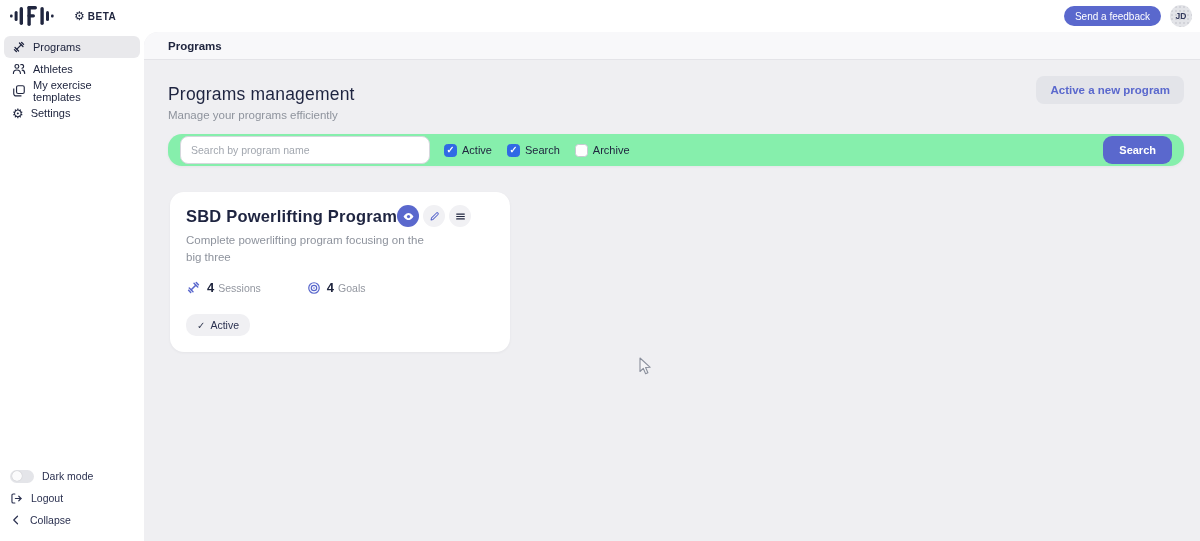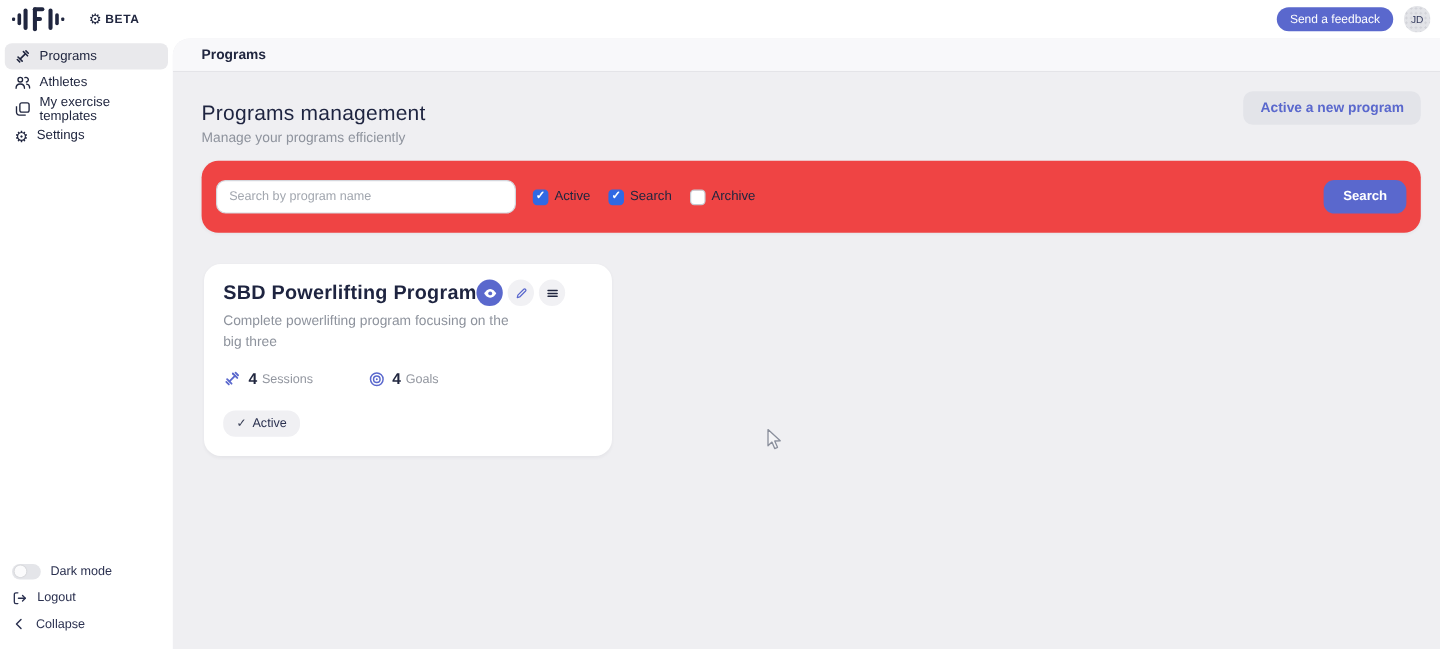--- a/index.html
+++ b/index.html
@@ -25,21 +25,21 @@
     height:20px; padding:0 11px; border:none; border-radius:10px;
     background:#5a68cd; color:#fff; font-size:10px; font-family:inherit;
     display:flex; align-items:center; cursor:pointer;
   }
   .avatar {
     width:22px; height:22px; border-radius:50%; margin-left:9px;
     background:#e3e4e8;
     background-image:radial-gradient(#d2d3d9 1px, transparent 1px);
     background-size:4px 4px;
     display:flex; align-items:center; justify-content:center;
-    font-size:8.5px; font-weight:normal; color:#353b5e; cursor:pointer;
+    font-size:8.5px; font-weight:bold; color:#353b5e; cursor:pointer;
   }
   
   .sidebar {
     position:absolute; top:32px; left:0; bottom:0; width:144px;
     background:#ffffff; display:flex; flex-direction:column; padding:4px 4px 10px 4px;
   }
   .nav-item {
     display:flex; align-items:center; gap:7px; height:22px; padding:0 8px;
     border-radius:6px; font-size:11px; color:#20263f; cursor:pointer; flex:none;
   }
@@ -73,21 +73,21 @@
   .page-header { display:flex; align-items:flex-start; justify-content:space-between; }
   .page-title { font-size:17.5px; font-weight:normal; color:#1e2440; letter-spacing:.2px;margin-top:10px; }
   .page-subtitle { font-size:11.5px; color:#8e939d; margin-top:4px; }
   .create-btn {
     height:28px; padding:0 14px; border:none; border-radius:8px;
     background:#e3e4e9; color:#5a68cd; font-size:11.5px; font-weight:bold;
     font-family:inherit; cursor:pointer; margin-top:2px;
   }
   
   .search-panel {
-    margin-top:13px; height:60px; background:#ef4444; border-radius:14px;
+    margin-top:13px; height:32px; background:#86efac; border-radius:14px;
     display:flex; align-items:center; padding:0 12px;
     box-shadow:0 1px 3px rgba(30,36,64,.05);
   }
   .search-input {
     width:250px; height:28px; border:1px solid #d5d7dd; border-radius:8px;
     padding:0 10px; font-size:10.5px; font-family:inherit; color:#232949;
     outline:none; background:#fff;
   }
   .search-input::placeholder { color:#a2a7af; }
   .filters { display:flex; align-items:center; gap:15px; margin-left:14px; }

